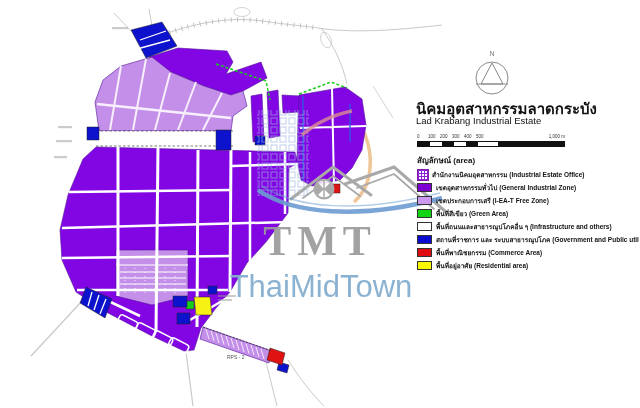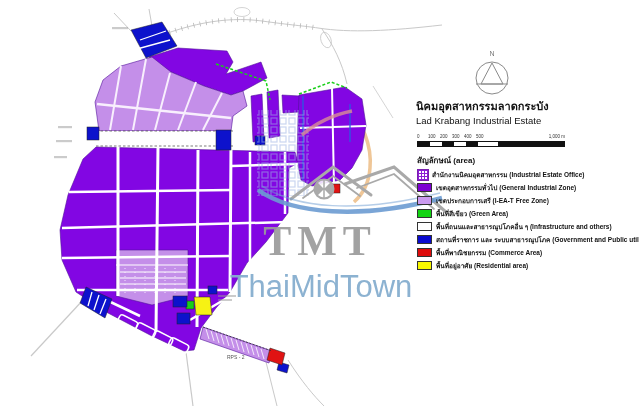--- a/index.html
+++ b/index.html
@@ -2,21 +2,21 @@
 <html><head>
 <meta charset="utf-8">
 <style>
   html,body{margin:0;padding:0;background:#e8e8e8;}
   #stage{position:relative;width:640px;height:408px;background:#ffffff;overflow:hidden;
          font-family:"Liberation Sans",sans-serif;}
   #mapsvg{position:absolute;left:0;top:0;}
   
   .panel{position:absolute;left:414px;top:0;width:226px;height:408px;}
   .compass{position:absolute;left:56px;top:48px;}
-  .ttl-th{position:absolute;left:2px;top:97px;width:220px;font-size:11px;font-weight:bold;color:#111;white-space:nowrap;overflow:hidden;}
+  .ttl-th{position:absolute;left:2px;top:97px;width:220px;font-size:15px;font-weight:bold;color:#111;white-space:nowrap;overflow:hidden;}
   .ttl-en{position:absolute;left:2px;top:115px;width:220px;font-size:9.5px;font-weight:normal;color:#111;}
   .scale{position:absolute;left:3px;top:134px;width:148px;height:16px;}
   .scale .ticks{position:relative;height:6px;font-size:4.5px;color:#333;}
   .scale .ticks span{position:absolute;top:0;}
   .scale .bar{margin-top:1px;height:4px;border:1px solid #111;display:flex;}
   .scale .bar i{display:block;height:100%;}
   .leg-head{position:absolute;left:3px;top:154px;font-size:8px;font-weight:bold;color:#111;white-space:nowrap;}
   .leg{position:absolute;left:3px;top:168px;width:222px;}
   .li{display:flex;align-items:center;height:13px;}
   .sw{width:13px;height:7.5px;border:0.5px solid #333;flex:0 0 13px;}

